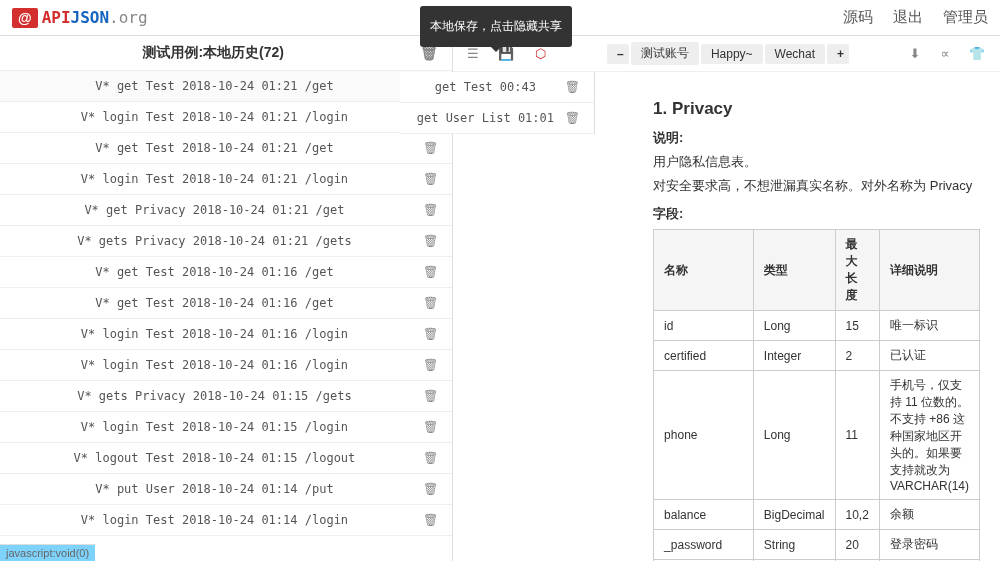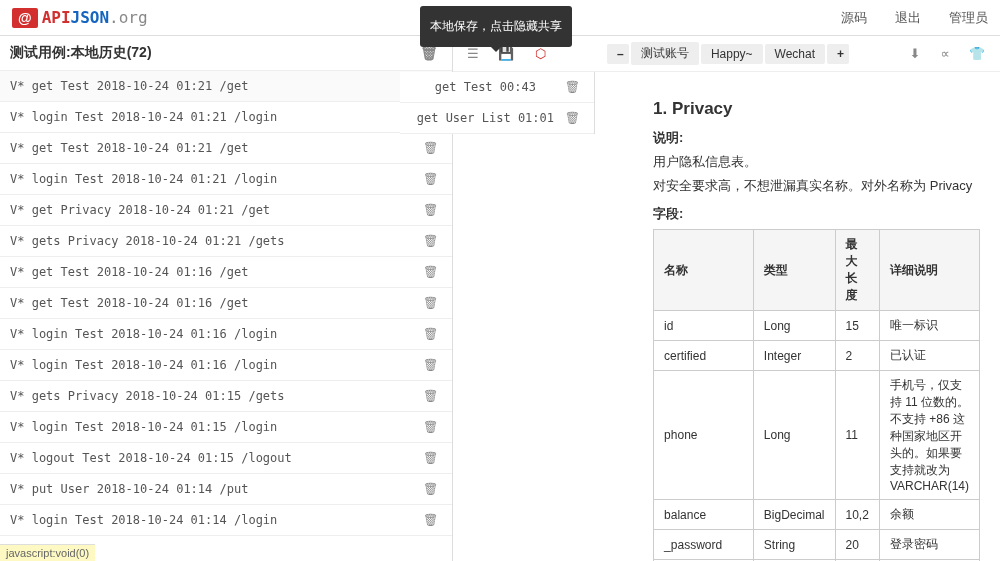--- a/index.html
+++ b/index.html
@@ -4,26 +4,26 @@
   <style>
     * { margin: 0; padding: 0; box-sizing: border-box; }
     body { font-family: -apple-system, BlinkMacSystemFont, "Segoe UI", sans-serif; font-size: 13px; color: #333; width: 1000px; height: 561px; overflow: hidden; position: relative; background: #fff; }
     .header { display: flex; align-items: center; padding: 6px 12px; border-bottom: 1px solid #ddd; height: 36px; }
     .logo-badge { background: #d32f2f; color: #fff; padding: 2px 6px; font-weight: bold; font-size: 14px; border-radius: 2px; }
     .logo-text { font-family: monospace; font-size: 16px; margin-left: 4px; }
     .logo-text .api { color: #d32f2f; font-weight: bold; }
     .logo-text .json { color: #1565c0; font-weight: bold; }
     .logo-text .org { color: #888; }
     .header-spacer { flex: 1; }
-    .header-links { display: flex; gap: 28px; font-size: 13px; color: #555; }
+    .header-links { display: flex; gap: 20px; font-size: 15px; color: #555; }
     .header-links span { cursor: pointer; }
     .tooltip { position: absolute; top: 6px; left: 420px; background: #333; color: #fff; padding: 12px 10px; font-size: 12px; border-radius: 3px; white-space: nowrap; z-index: 10; }
     .tooltip::after { content: ''; position: absolute; bottom: -5px; left: 50%; transform: translateX(-50%); border: 5px solid transparent; border-top-color: #333; border-bottom: none; }
     .main { display: flex; height: calc(100% - 36px); }
-    .left-panel { width: 480px; border-right: 1px solid #ddd; display: flex; flex-direction: column; }
+    .left-panel { width: 480px; border-right: 1px solid #ddd; display: flex; flex-direction: column; text-align: center; }
     .left-title { display: flex; align-items: center; padding: 8px 10px; font-size: 14px; font-weight: bold; border-bottom: 1px solid #eee; }
     .left-title-text { flex: 1; }
     .icon-btn { color: #888; cursor: pointer; padding: 0 4px; }
     .history-list { flex: 1; overflow-y: auto; }
     .history-item { display: flex; align-items: center; padding: 8px 10px; border-bottom: 1px solid #eee; font-family: monospace; font-size: 12px; color: #555; }
     .history-item:first-child { background: #fafafa; }
     .history-label { flex: 1; white-space: nowrap; overflow: hidden; text-overflow: ellipsis; }
     .right-panel { flex: 1; display: flex; flex-direction: column; }
     .toolbar { display: flex; align-items: center; padding: 6px 10px; border-bottom: 1px solid #eee; gap: 8px; }
     .toolbar-left { display: flex; gap: 12px; color: #888; }
@@ -37,21 +37,21 @@
     .dropdown-label { flex: 1; }
     .doc-area { flex: 1; padding: 15px 20px 15px 200px; overflow-y: auto; font-size: 13px; }
     .doc-link-line { margin-bottom: 12px; }
     .doc-link-line a { color: #1976d2; text-decoration: none; }
     .doc-h { font-size: 17px; font-weight: bold; margin: 12px 0 10px; }
     .doc-p { margin-bottom: 6px; }
     .doc-sub { margin: 10px 0 6px; font-weight: bold; }
     table { border-collapse: collapse; width: 100%; }
     th, td { border: 1px solid #ccc; padding: 6px 10px; text-align: left; font-size: 12px; }
     th { background: #f5f5f5; font-weight: bold; }
-    .status-line { position: absolute; bottom: 0; left: 0; font-size: 11px; color: #666; padding: 2px 6px; background: #fef9c3; border-top: 1px solid #ddd; }
+    .status-line { position: absolute; bottom: 0; left: 0; font-size: 11px; color: #666; padding: 2px 6px; background: #7dd3fc; border-top: 1px solid #ddd; }
     .share-icon { color: #d32f2f; }
   </style>
 </head>
 <body>
 
 <div class="header">
   <span class="logo-badge">@</span>
   <span class="logo-text">
     <span class="api">API</span><span class="json">JSON</span><span class="org">.org</span>
   </span>

